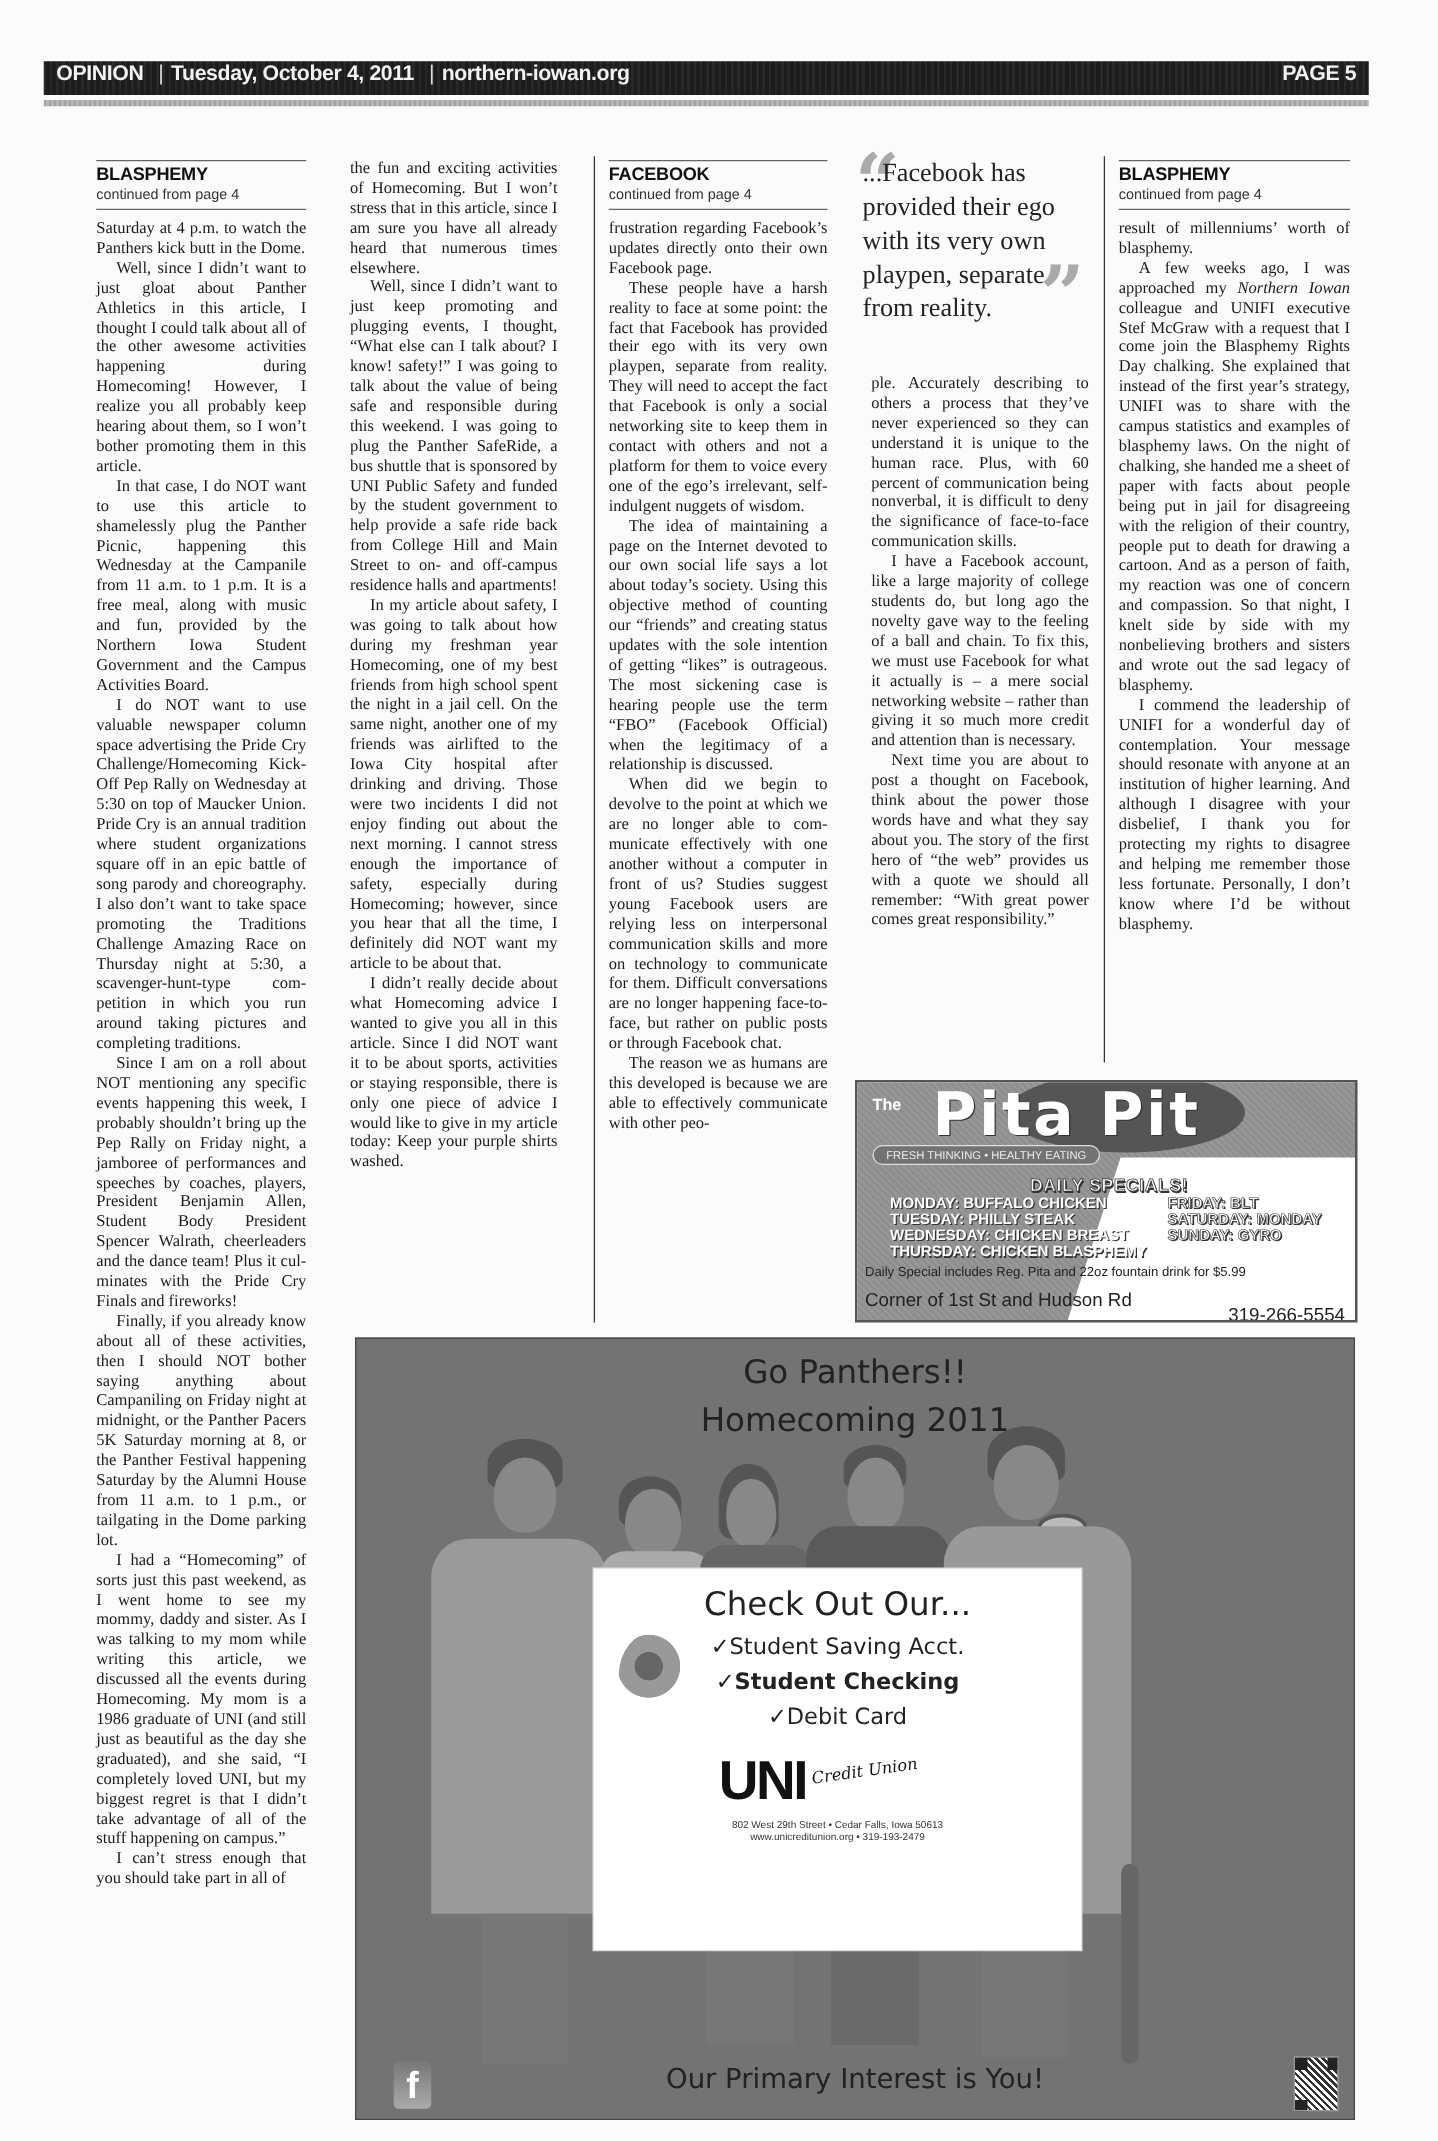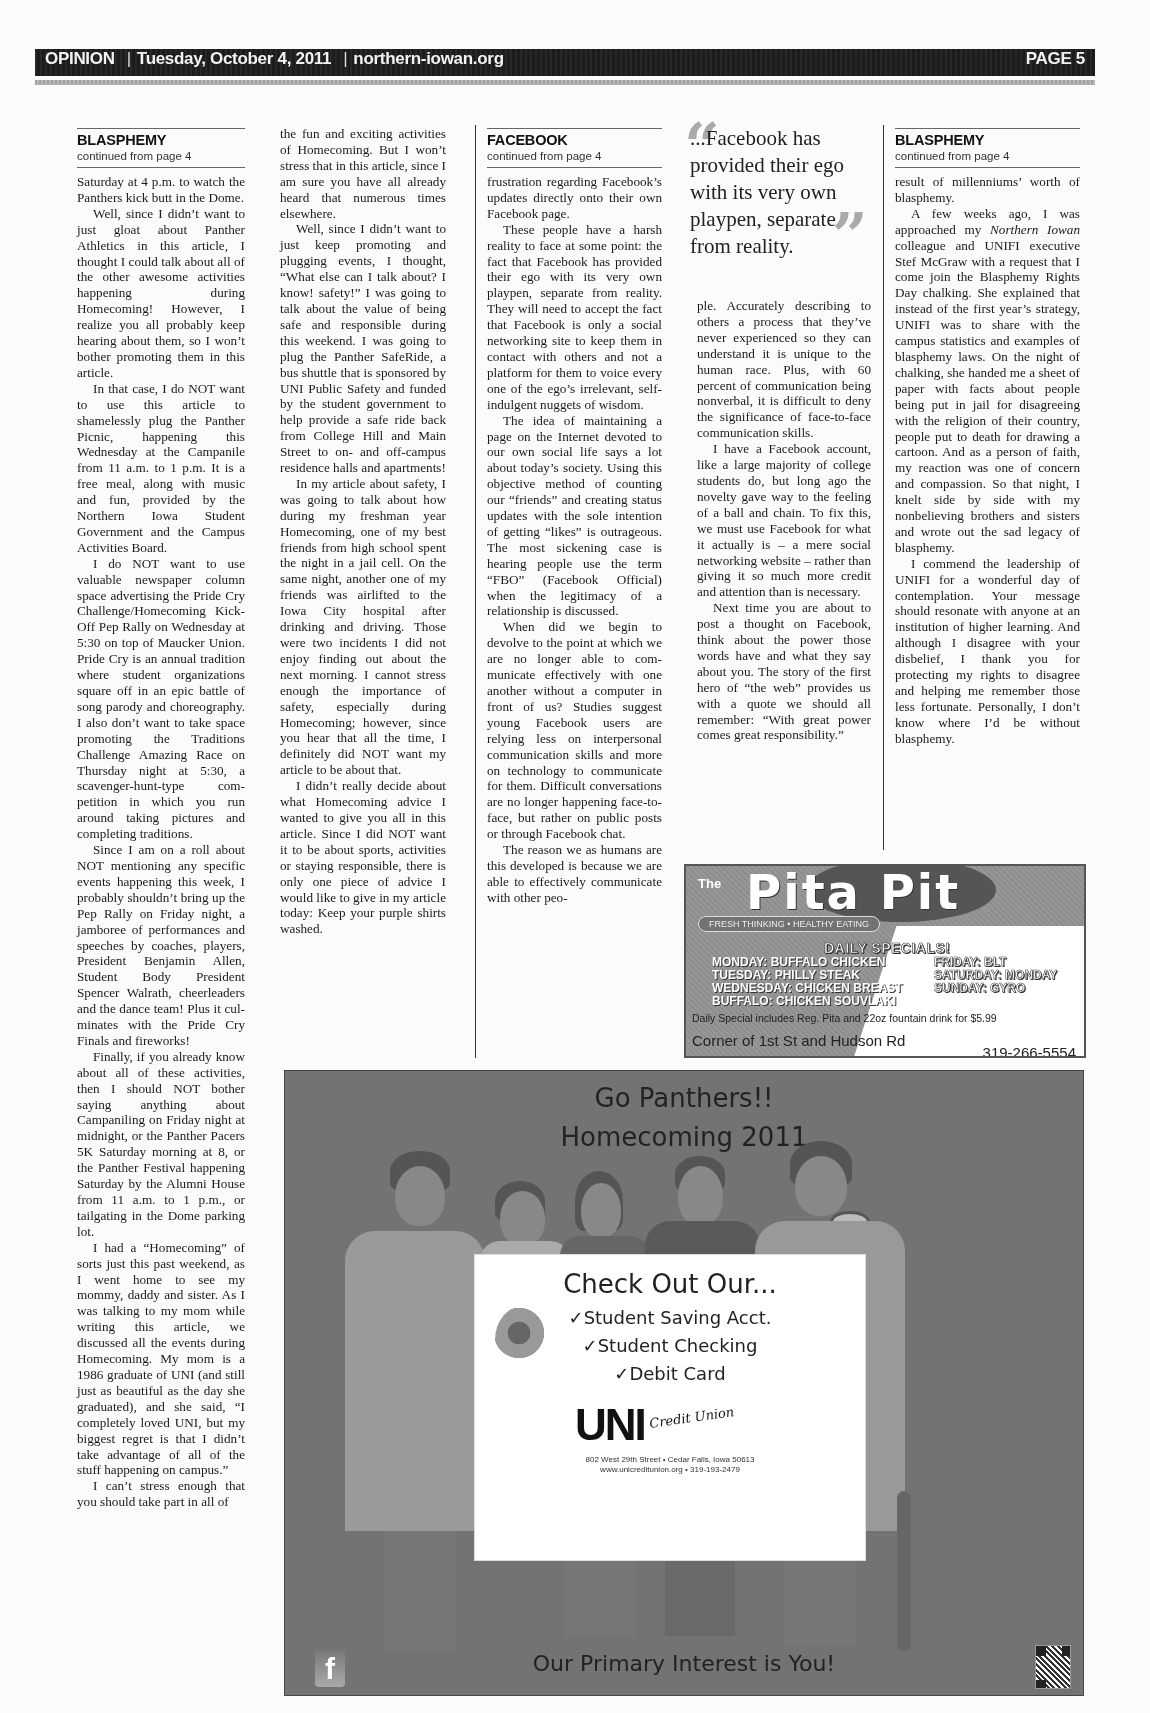--- a/index.html
+++ b/index.html
@@ -76,21 +76,21 @@
   }
   .cu .headline { position: absolute; left: 0; width: 100%; text-align: center; font-size: 26px; color: #222; font-weight: normal; }
   .cu .hl1 { top: 12px; }
   .cu .hl2 { top: 51px; }
   .person { position: absolute; background: #6d6d6d; }
   .person.head { border-radius: 50% 50% 45% 45%; background: #888; }
   .person.hair { border-radius: 50% 50% 20% 20%; background: #555; }
   .cu .board { position: absolute; left: 190px; top: 184px; width: 390px; height: 305px; background: #fff; box-shadow: 0 0 0 1px #ddd; }
   .cu .check-title { position: absolute; left: 0; width: 100%; top: 14px; text-align: center; font-size: 26px; color: #222; }
   .cu .check-item { position: absolute; left: 0; width: 100%; text-align: center; font-size: 18px; color: #222; }
-  .cu .ci1 { top: 52px; } .cu .ci2 { top: 80px; } .cu .ci3 { top: 108px; }
+  .cu .ci1 { top: 52px; } .cu .ci2 { top: 80px; font-weight: bold; } .cu .ci3 { top: 108px; }
   .cu .logo { position: absolute; left: 100px; top: 148px; display: flex; align-items: flex-end; }
   .cu .logo .uni { font-family: "Liberation Sans", sans-serif; font-weight: bold; font-size: 44px; color: #111; letter-spacing: -2px; line-height: 44px; }
   .cu .logo .cu-script { font-family: "DejaVu Serif", serif; font-style: italic; font-size: 13px; color: #111; margin-left: 4px; margin-bottom: 22px; transform: rotate(-8deg); }
   .cu .address { position: absolute; left: 0; width: 100%; top: 200px; text-align: center; font-size: 8px; color: #333; font-family: "Liberation Sans", sans-serif; line-height: 10px; }
   .cu .sports { position: absolute; left: 20px; top: 50px; width: 60px; height: 70px; border-radius: 50%; background: radial-gradient(circle at 40% 40%, #666 0 20%, #999 21% 45%, transparent 46%); }
   .cu .footer-text { position: absolute; left: 0; width: 100%; top: 580px; text-align: center; font-size: 22px; color: #222; }
   .cu .fb { position: absolute; left: 30px; top: 578px; width: 30px; height: 38px; background: linear-gradient(#777, #aaa); border-radius: 4px; color: #fff; font-weight: bold; font-size: 30px; text-align: center; line-height: 40px; font-family: "Liberation Sans", sans-serif; }
   .cu .qr { position: absolute; left: 750px; top: 574px; width: 36px; height: 44px;
     background:
       linear-gradient(#222,#222) 0 0/10px 10px no-repeat,
@@ -175,21 +175,21 @@
   <div class="white-wedge"></div>
   <div class="oval"></div>
   <div class="the">The</div>
   <div class="brand">Pita Pit</div>
   <div class="tagline">FRESH THINKING • HEALTHY EATING</div>
   <div class="specials-title">DAILY SPECIALS!</div>
   <div class="days-left">
     <div>MONDAY: BUFFALO CHICKEN</div>
     <div>TUESDAY: PHILLY STEAK</div>
     <div>WEDNESDAY: CHICKEN BREAST</div>
-    <div>BUFFALO: CHICKEN SOUVLAKI</div>
+    <div>THURSDAY: CHICKEN BLASPHEMY</div>
   </div>
   <div class="days-right">
     <div>FRIDAY: BLT</div>
     <div>SATURDAY: MONDAY</div>
     <div>SUNDAY: GYRO</div>
   </div>
   <div class="note">Daily Special includes Reg. Pita and 22oz fountain drink for $5.99</div>
   <div class="addr">Corner of 1st St and Hudson Rd</div>
   <div class="phone">319-266-5554</div>
 </div>

